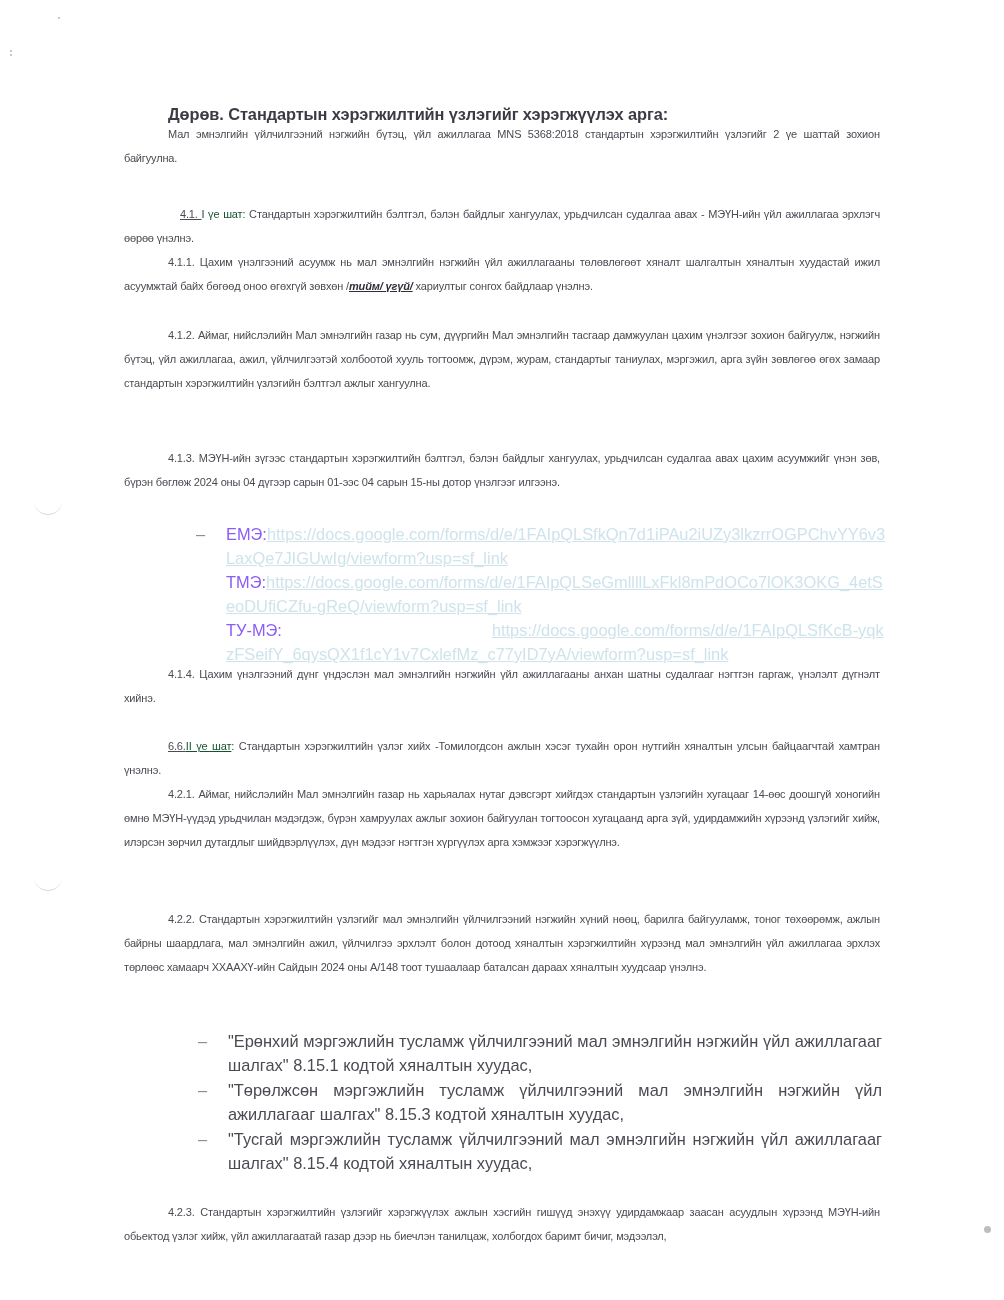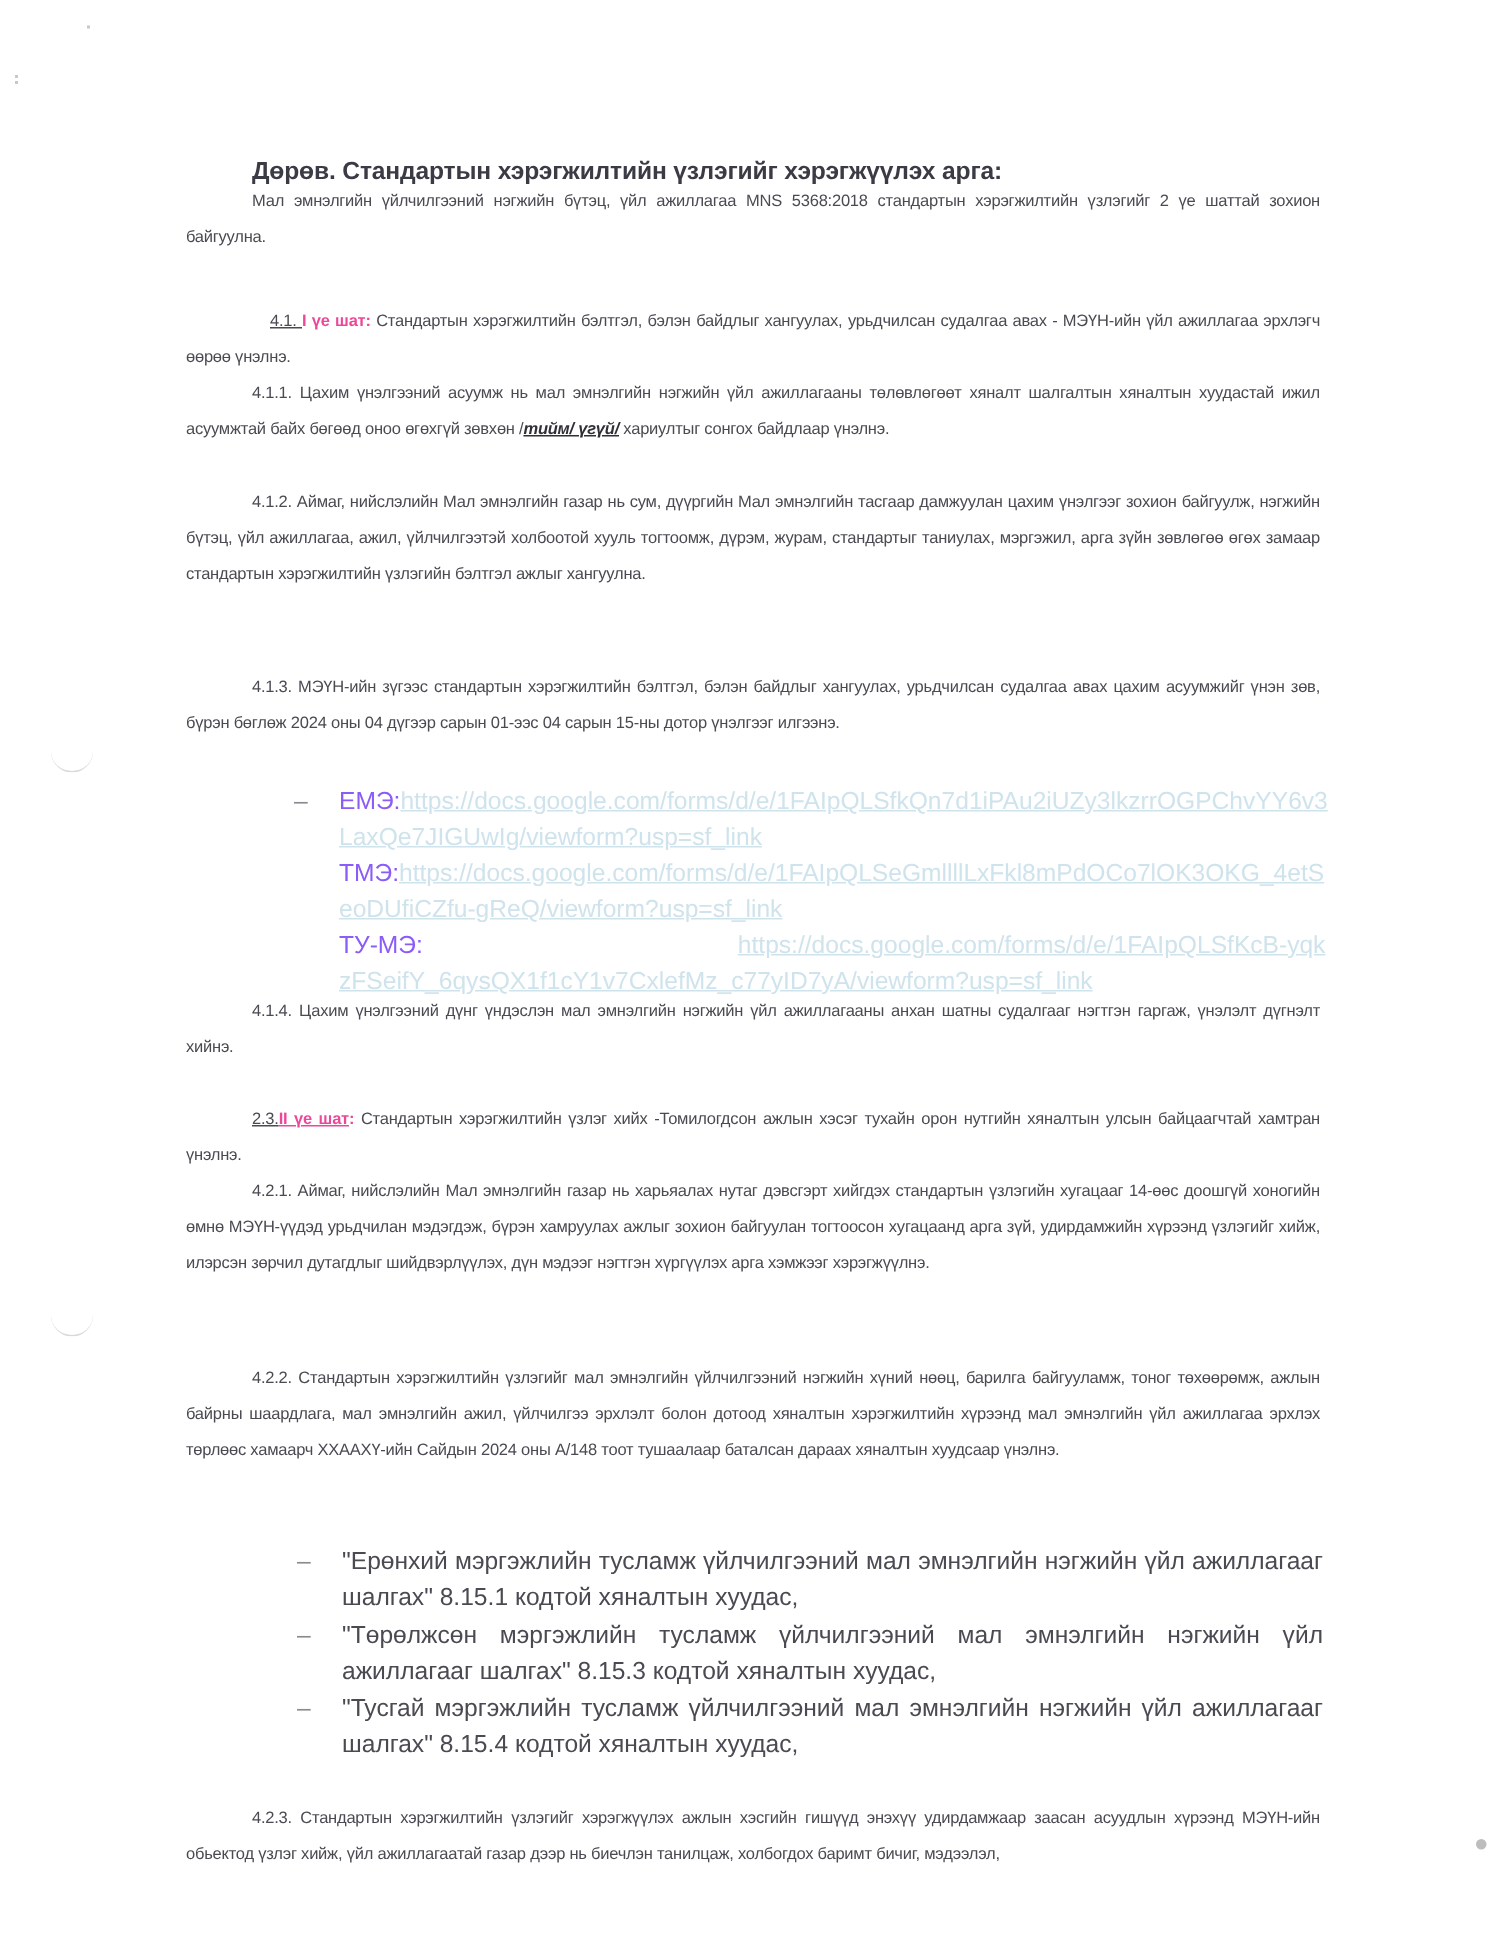--- a/index.html
+++ b/index.html
@@ -6,21 +6,21 @@
     body {
       width: 1004px; height: 1300px; position: relative; overflow: hidden;
       font-family: "Liberation Sans", sans-serif;
       color: #4a4a52;
     }
     .page { position: absolute; left: 0; top: 12px; width: 1004px; height: 1300px; }
     .text { position: absolute; left: 124px; width: 756px; font-size: 11px; line-height: 24.2px; text-align: justify; letter-spacing: -0.15px; }
     .text.last { text-align-last: left; }
     .indent { text-indent: 44px; }
     .heading { position: absolute; left: 168px; top: 93px; font-size: 16.4px; font-weight: bold; color: #3b3b45; letter-spacing: -0.1px; }
-    .bold { font-weight: bold; color: #ec4899; }
+    .bold { font-weight: normal; color: #14532d; }
     .ul { text-decoration: underline; }
     .bi { font-weight: bold; font-style: italic; text-decoration: underline; color: #2f2f38; }
     .links { position: absolute; left: 196px; width: 690px; font-size: 16.4px; line-height: 24px; }
     .link-row { position: relative; padding-left: 30px; }
     .dash { position: absolute; left: 0; top: 0; color: #8a8a90; }
     .lbl { color: #8b5cf6; }
     .url { color: #cfe3ec; text-decoration: underline; word-break: break-all; }
     .list { position: absolute; left: 196px; width: 686px; font-size: 16.4px; line-height: 24.4px; }
     .li { position: relative; padding-left: 32px; text-align: justify; text-align-last: left; margin-bottom: 0; }
     .li .dash { left: 2px; }
@@ -60,21 +60,21 @@
     <div class="link-row">
       <span class="lbl">ТМЭ:</span><span class="url">https://docs.google.com/forms/d/e/1FAIpQLSeGmllllLxFkl8mPdOCo7lOK3OKG_4etSeoDUfiCZfu-gReQ/viewform?usp=sf_link</span>
     </div>
     <div class="link-row">
       <span class="lbl">ТУ-МЭ:</span><span style="display:inline-block;width:210px;"></span><span class="url">https://docs.google.com/forms/d/e/1FAIpQLSfKcB-yqkzFSeifY_6qysQX1f1cY1v7CxlefMz_c77yID7yA/viewform?usp=sf_link</span>
     </div>
   </div>
 
   <p class="text indent last" style="top:650px;margin:0;">4.1.4.  Цахим үнэлгээний дүнг үндэслэн мал эмнэлгийн нэгжийн үйл ажиллагааны анхан шатны судалгааг нэгтгэн гаргаж, үнэлэлт дүгнэлт хийнэ.</p>
 
-  <p class="text indent last" style="top:722px;margin:0;"><span class="ul">2.3.</span><span class="bold ul">II үе шат</span><span class="bold">:</span><span> Стандартын хэрэгжилтийн үзлэг хийх -Томилогдсон ажлын хэсэг тухайн орон нутгийн хяналтын улсын байцаагчтай хамтран үнэлнэ.</span></p>
+  <p class="text indent last" style="top:722px;margin:0;"><span class="ul">6.6.</span><span class="bold ul">II үе шат</span><span class="bold">:</span><span> Стандартын хэрэгжилтийн үзлэг хийх -Томилогдсон ажлын хэсэг тухайн орон нутгийн хяналтын улсын байцаагчтай хамтран үнэлнэ.</span></p>
 
   <p class="text indent last" style="top:770px;margin:0;">4.2.1. Аймаг, нийслэлийн Мал эмнэлгийн газар нь харьяалах нутаг дэвсгэрт хийгдэх стандартын үзлэгийн хугацааг 14-өөс доошгүй хоногийн өмнө МЭҮН-үүдэд урьдчилан мэдэгдэж, бүрэн хамруулах ажлыг зохион байгуулан тогтоосон хугацаанд арга зүй, удирдамжийн хүрээнд үзлэгийг хийж, илэрсэн зөрчил дутагдлыг шийдвэрлүүлэх, дүн мэдээг нэгтгэн хүргүүлэх арга хэмжээг хэрэгжүүлнэ.</p>
 
   <p class="text indent last" style="top:895px;margin:0;">4.2.2. Стандартын хэрэгжилтийн үзлэгийг мал эмнэлгийн үйлчилгээний нэгжийн хүний нөөц, барилга байгууламж, тоног төхөөрөмж, ажлын байрны шаардлага, мал эмнэлгийн ажил, үйлчилгээ эрхлэлт болон дотоод хяналтын хэрэгжилтийн хүрээнд мал эмнэлгийн үйл ажиллагаа эрхлэх төрлөөс хамаарч ХХААХҮ-ийн Сайдын 2024 оны А/148 тоот тушаалаар баталсан дараах хяналтын хуудсаар үнэлнэ.</p>
 
   <div class="list" style="top:1017px;">
     <div class="li">
       <span class="dash">–</span>
       <span>"Ерөнхий мэргэжлийн тусламж үйлчилгээний мал эмнэлгийн нэгжийн үйл ажиллагааг шалгах" 8.15.1 кодтой хяналтын хуудас,</span>
     </div>

